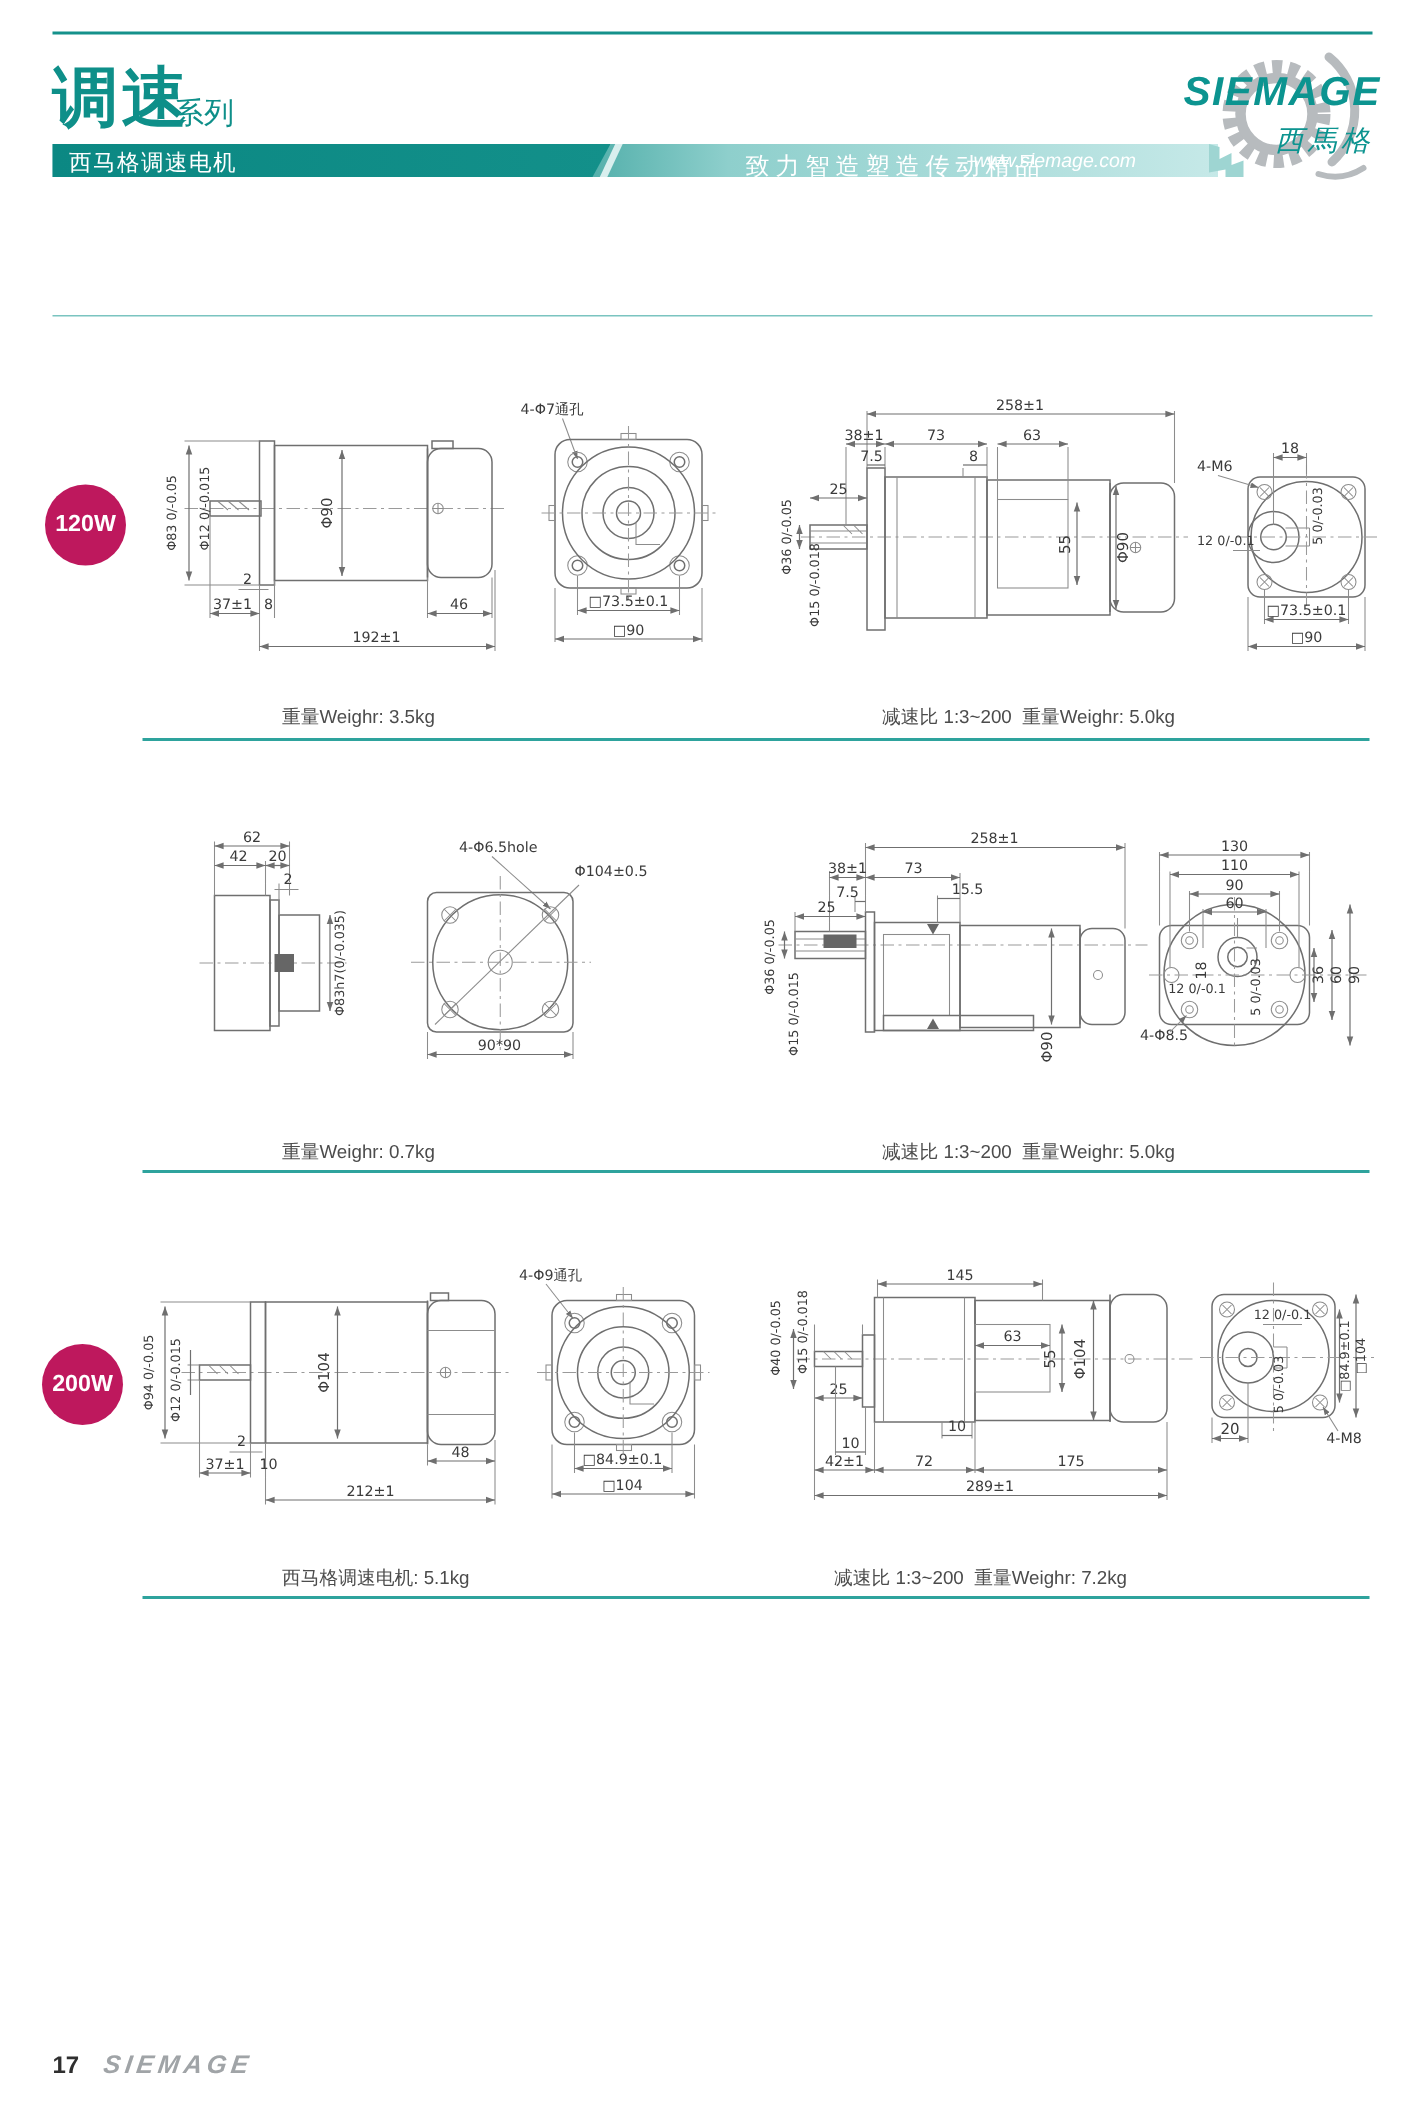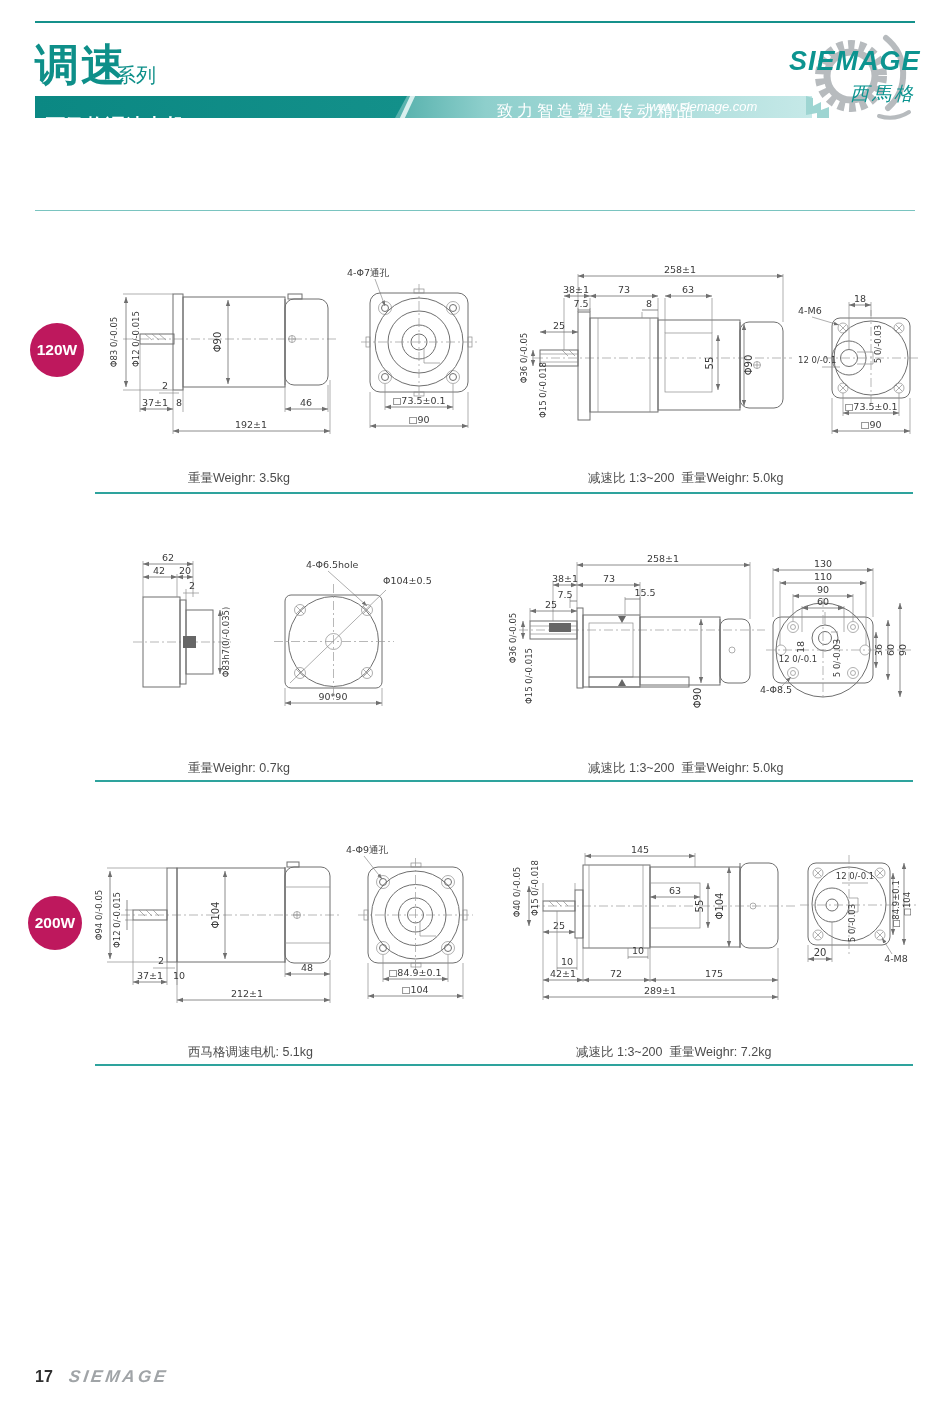--- a/index.html
+++ b/index.html
@@ -13,21 +13,21 @@
   .tagline{left:248px;top:52px;color:#0e8f89}
   .tagline .tl1{font-size:15px}
   .tagline .tl1 b{font-weight:bold}
   .tagline .tl2{font-size:12.5px;margin-top:4px}
   .band{left:35px;top:96px;width:777px;height:22px;
         background:linear-gradient(90deg,#0c8a85 0%,#2b9a94 38%,#8ecfcc 58%,#c6e9e8 100%)}
   .band-dark{position:absolute;left:0;top:0;width:372px;height:22px;
         background:linear-gradient(90deg,#0b8883,#13908a);
         clip-path:polygon(0 0,100% 0,calc(100% - 12px) 100%,0 100%)}
   .band-slash{position:absolute;left:370px;top:0;width:5px;height:22px;background:#d9efee;transform:skewX(-25deg)}
-  .band-left-label{position:absolute;left:11px;top:17px;font-size:19px;font-weight:bold;color:#fff;letter-spacing:1px}
+  .band-left-label{position:absolute;left:11px;top:3px;font-size:15px;font-weight:normal;color:#fff;letter-spacing:1px}
   .band-slogan{position:absolute;left:462px;top:5px;font-size:16px;color:#fff;letter-spacing:4px}
   .band-url{position:absolute;left:614px;top:3px;font-size:13px;font-weight:normal;font-style:italic;color:#fff}
   .logo-text{left:789px;top:46px;font-size:27px;font-weight:bold;font-style:italic;color:#0c9490;letter-spacing:1px}
   .logo-cn{left:850px;top:81px;font-size:19px;font-style:italic;color:#0c9490;letter-spacing:3px}
   
   .page-title{left:35px;top:160px;font-size:21px;font-weight:bold;color:#0e8f89}
   .title-rule{left:35px;top:210px;width:880px;height:1px;background:#7ac4c0}
   
   .badge{width:54px;height:54px;border-radius:50%;background:#be185d;color:#fff;font-weight:bold;
          font-size:15.5px;display:flex;align-items:center;justify-content:center}
@@ -527,21 +527,21 @@
       <text class="s" transform="rotate(-90 57 78)" x="57" y="78" text-anchor="middle">5 0/-0.03</text>
       <path class="thin" d="M10,100 V117 M34,77 V117"></path>
       <line class="dim" x1="10" y1="114" x2="34" y2="114" marker-start="url(#arw)" marker-end="url(#arw)"></line>
       <text x="22" y="111" text-anchor="middle">20</text>
       <text class="n" x="98" y="117" text-anchor="middle">4-M8</text>
       <polyline class="thin" points="94,109 84,93" marker-end="url(#arw)"></polyline>
     </g>
   </svg>
 
   <div class="abs cap" style="left:188px;top:1044px">西马格调速电机: 5.1kg</div>
-  <div class="abs cap" style="left:576px;top:1044px">减速比 1:3~200  重量Weighr: 7.2kg</div>
+  <div class="abs cap" style="left:556px;top:1044px">减速比 1:3~200  重量Weighr: 7.2kg</div>
   <div class="abs sep" style="top:1064px"></div>
 
   <div class="abs footer">
     <span class="pg">17</span>
     <span class="fbrand">SIEMAGE</span>
   </div>
 
 </div>
 
 </body></html>

